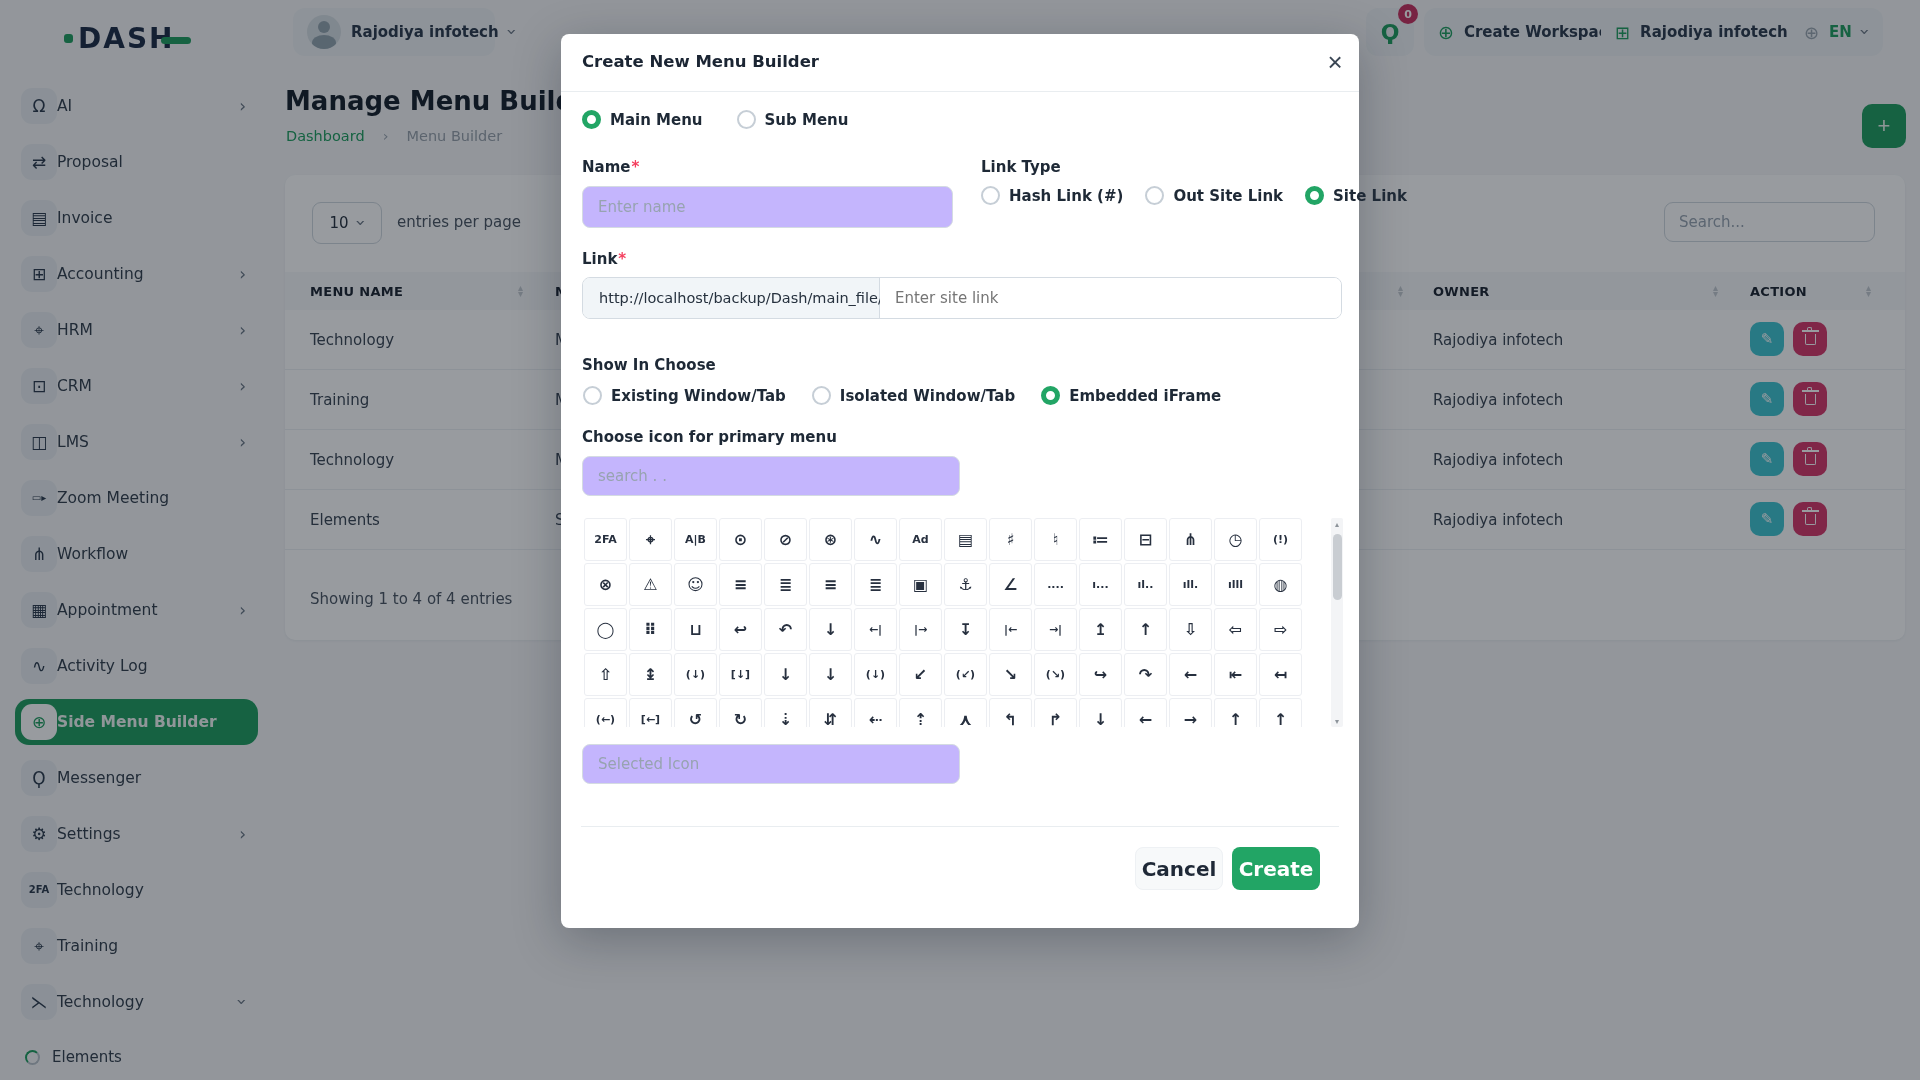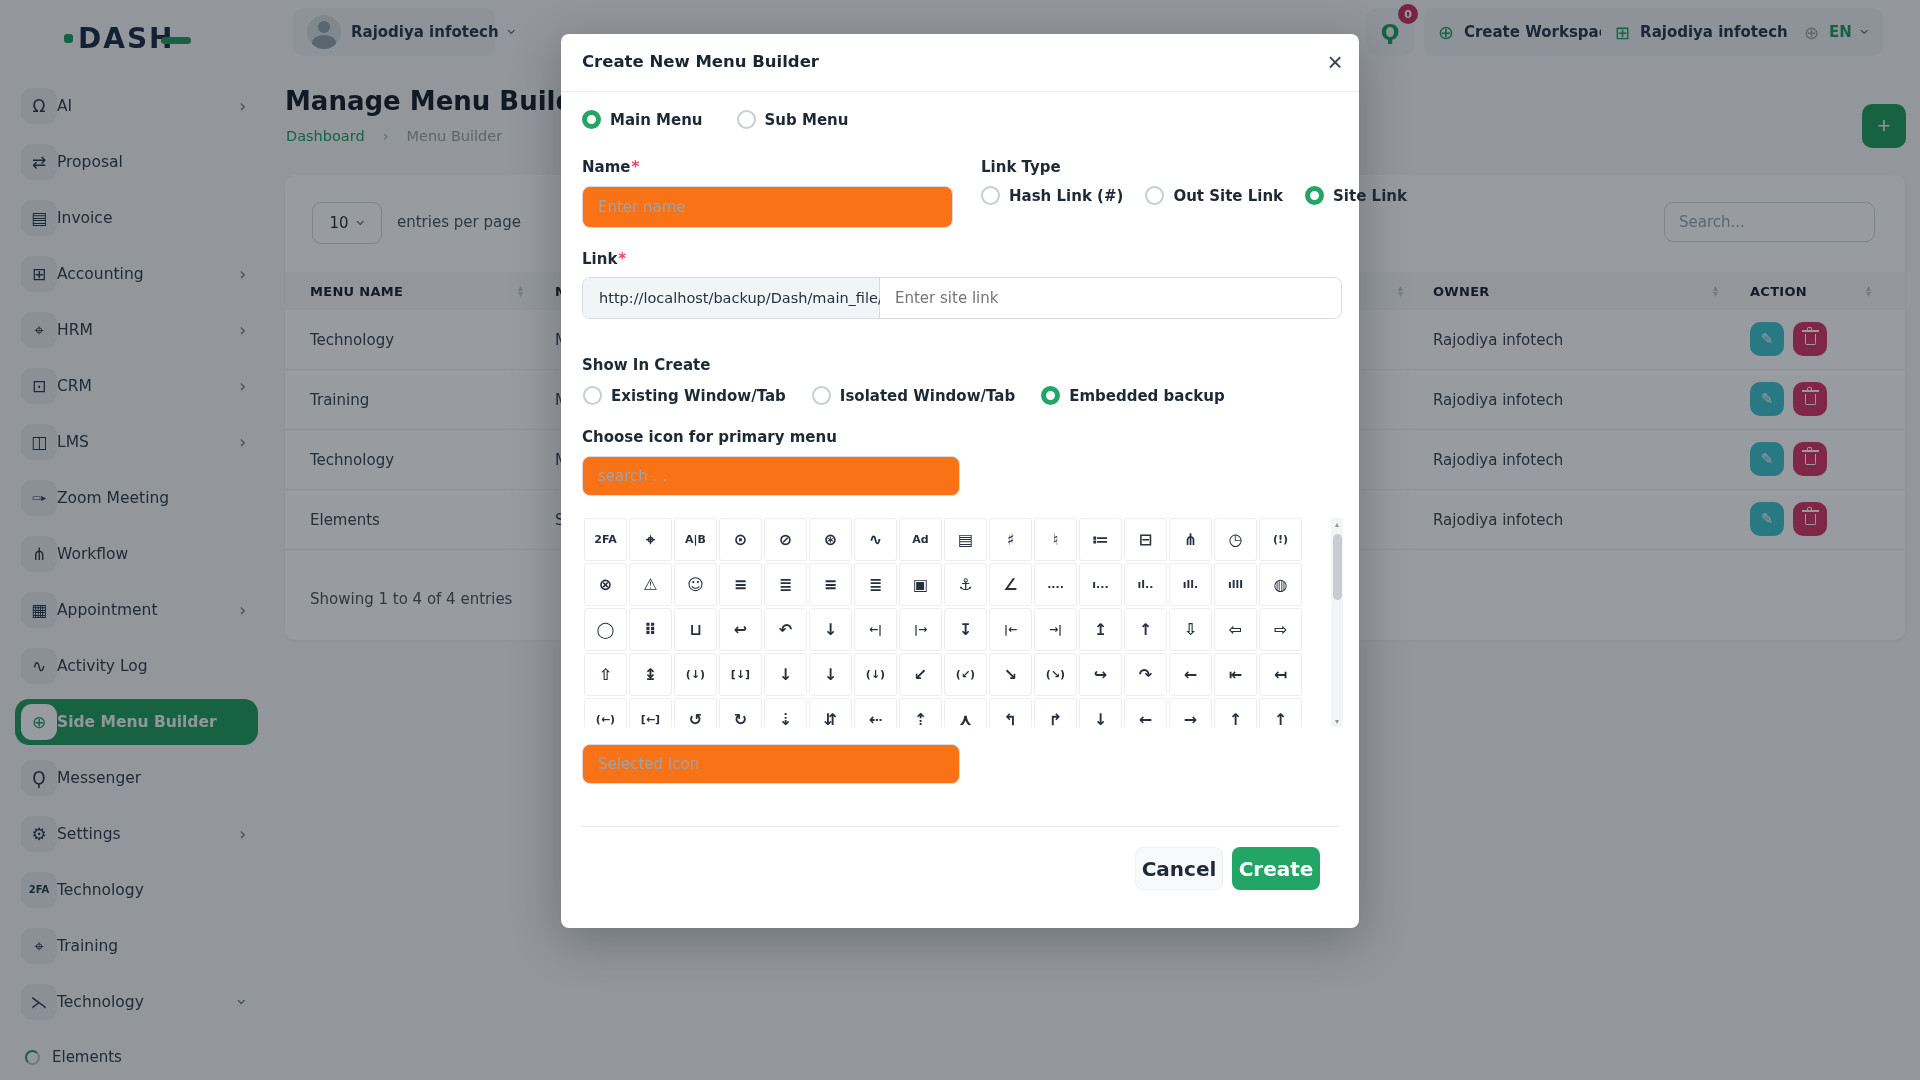--- a/index.html
+++ b/index.html
@@ -96,21 +96,21 @@
   #hr1{top:57px;}
   #hr2{top:792px;left:20px;width:758px;}
   .radio-row{display:flex;align-items:center;gap:34px;}
   .radio-opt{display:flex;align-items:center;gap:9px;cursor:pointer;}
   .radio{width:19px;height:19px;border-radius:50%;border:2px solid #c6ced6;background:#fff;box-sizing:border-box;flex:0 0 auto;}
   .radio.on{border:5.5px solid #22a565;}
   .radio-lbl{font-size:15px;font-weight:600;color:#1e2936;white-space:nowrap;}
   .f-label{font-size:15px;font-weight:600;color:#1e2936;}
   .req{color:#f43f5e;margin-left:1px;}
   .inp{border:1px solid #d4dbe2;border-radius:8px;box-sizing:border-box;padding:0 15px;font-size:15px;color:#26313e;
-       outline:none;background:#f97316;font-family:inherit;}
+       outline:none;background:#c4b5fd;font-family:inherit;}
   .inp::placeholder,#search-input::placeholder{color:#97a3b0;}
   #f-name{left:21px;top:152px;width:371px;height:42px;}
   #lvl-row{left:21px;top:76px;}
   #lbl-name{left:21px;top:124px;}
   #lbl-linktype{left:420px;top:124px;}
   #lt-row{left:420px;top:152px;gap:22px;}
   #lbl-link{left:21px;top:216px;}
   #link-group{left:21px;top:243px;width:760px;height:42px;border:1px solid #d4dbe2;border-radius:8px;display:flex;overflow:hidden;box-sizing:border-box;}
   #link-prefix{width:297px;background:#f1f5f8;border-right:1px solid #d4dbe2;display:flex;align-items:center;
                padding:0 16px;font-size:14.5px;color:#26313e;box-sizing:border-box;white-space:nowrap;}
@@ -458,36 +458,36 @@
       </div>
 
     <span id="lbl-link" class="m f-label">
       <span>Link</span><span class="req">*</span>
     </span>
     <div id="link-group" class="m">
       <span id="link-prefix">http://localhost/backup/Dash/main_file/</span>
       <input id="link-input" type="text" placeholder="Enter site link" style="">
     </div>
 
-    <span id="lbl-showin" class="m f-label">Show In Create</span>
+    <span id="lbl-showin" class="m f-label">Show In Choose</span>
     <div id="si-row" class="m radio-row">
 
         <label class="radio-opt">
           <span class="radio"></span>
           <span class="radio-lbl">Existing Window/Tab</span>
         </label>
 
         <label class="radio-opt">
           <span class="radio"></span>
           <span class="radio-lbl">Isolated Window/Tab</span>
         </label>
 
         <label class="radio-opt">
           <span class="radio on"></span>
-          <span class="radio-lbl">Embedded backup</span>
+          <span class="radio-lbl">Embedded iFrame</span>
         </label>
       </div>
 
     <span id="lbl-icon" class="m f-label">Choose icon for primary menu</span>
     <input id="icon-search" class="m inp" type="text" placeholder="search . ." style="">
 
     <div id="icon-grid" class="m">
 
         <span class="icell small">2FA</span>
 

